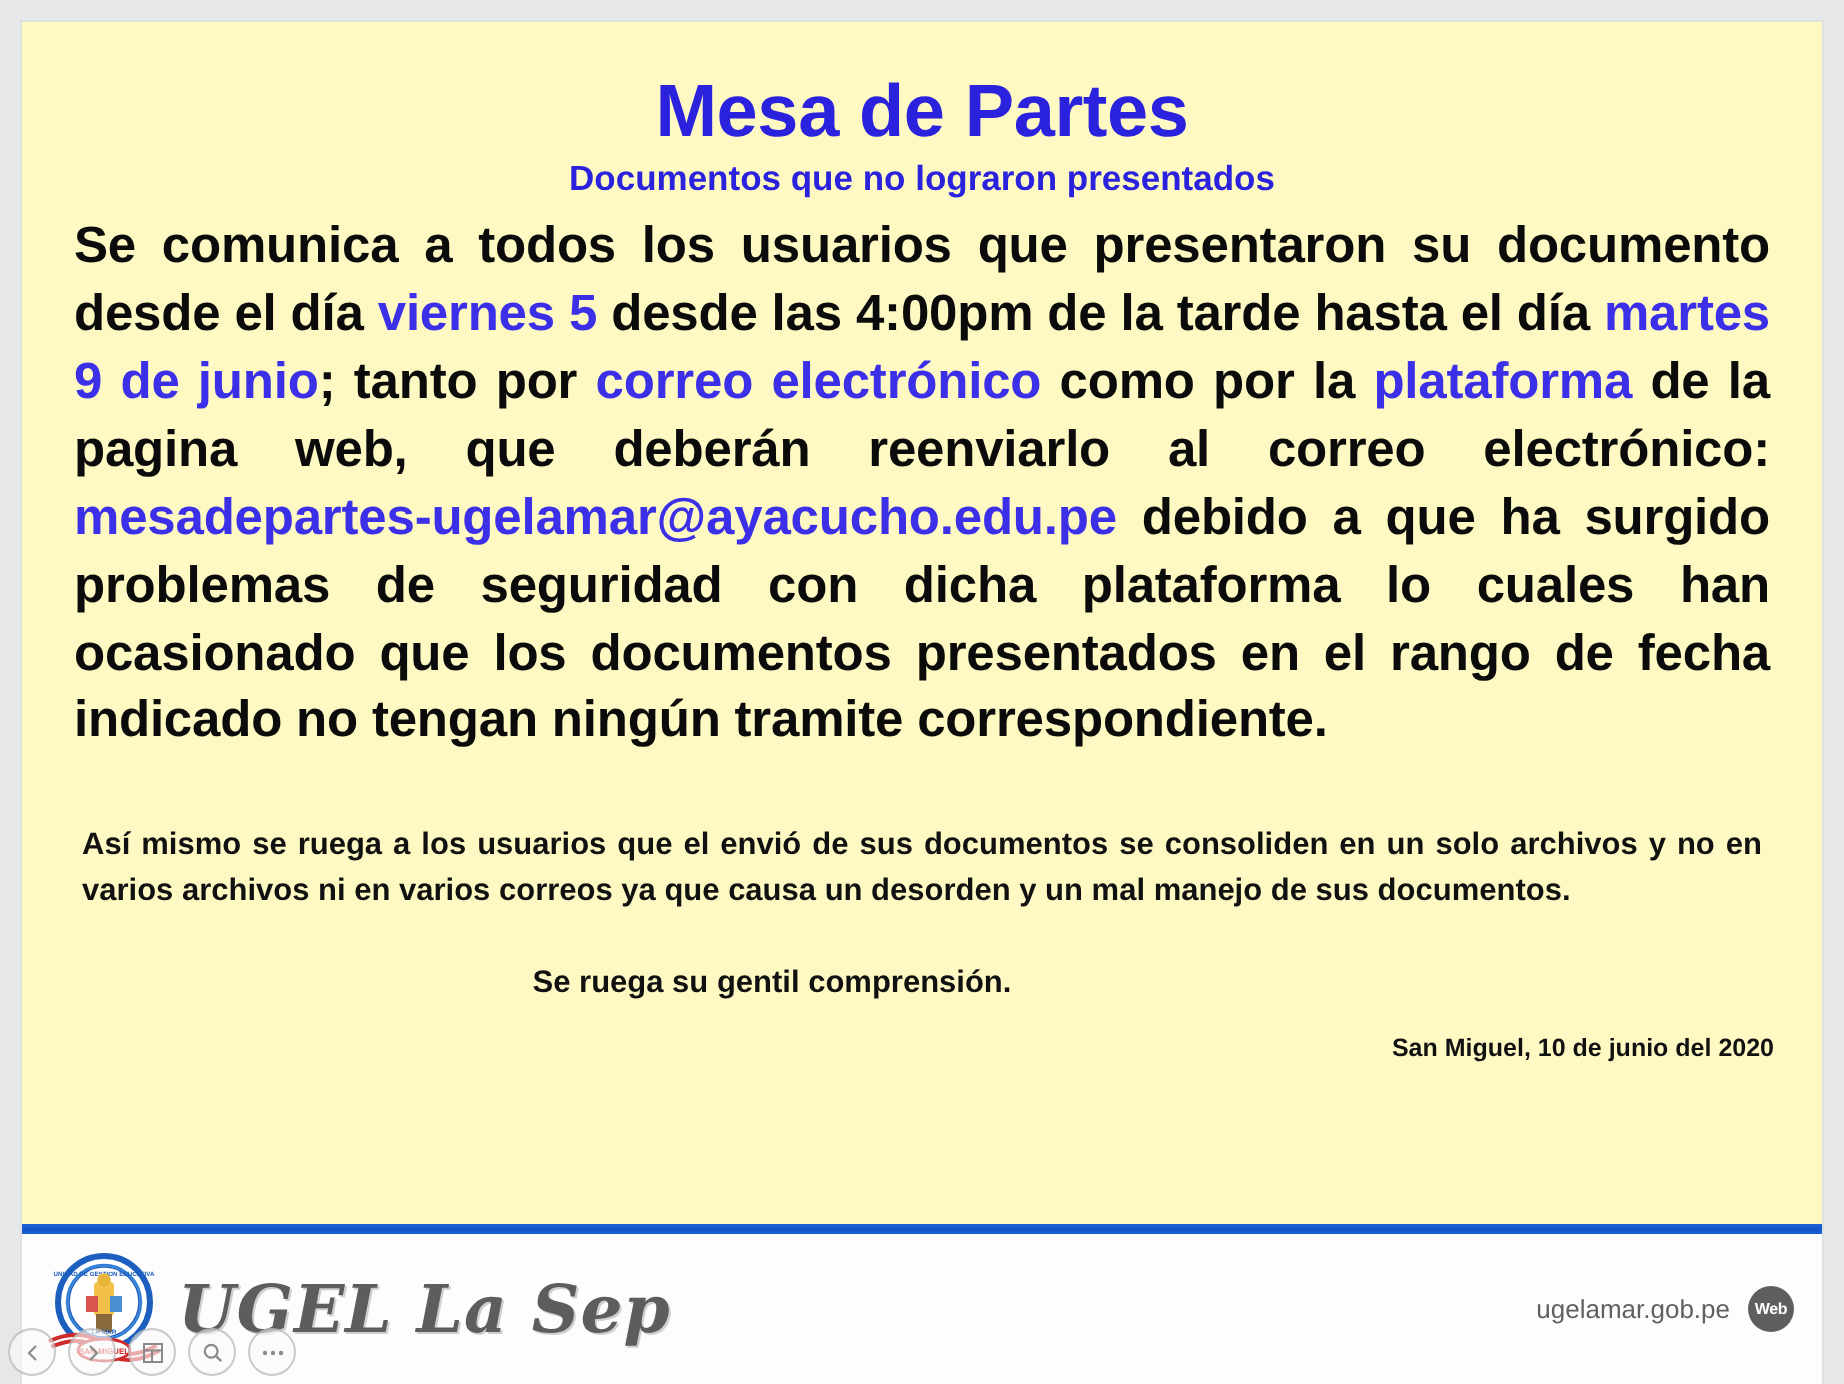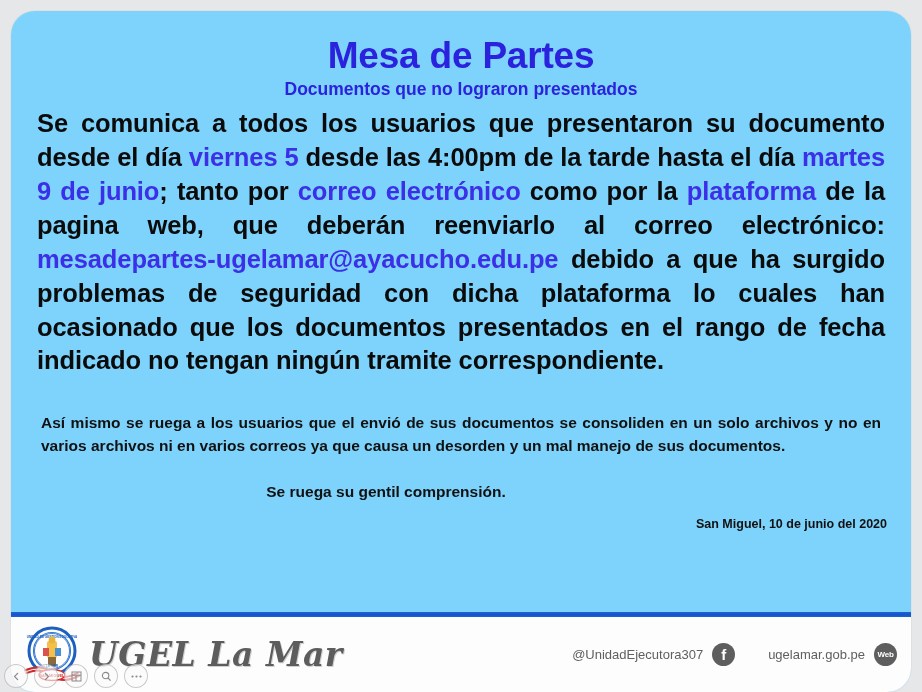--- a/index.html
+++ b/index.html
@@ -22,24 +22,23 @@
     background: #e6e7e9;
   }
 
   
   .page {
     position: absolute;
     left: 11px;
     top: 11px;
     width: 900px;
     height: 681px;
-    background: #7dd3fc;
+    background: #fef9c3;
     box-shadow: 0 0 0 1px #dfe0e2;
     overflow: hidden;
-    border-radius: 24px;
   }
 
   .content {
     padding: 22px 18px 0 18px;
   }
 
   
   .doc-title {
     text-align: center;
     color: #2b22dd;
@@ -246,30 +245,26 @@
             <rect x="22" y="24" width="6" height="8" fill="#d9534f"></rect>
             <rect x="34" y="24" width="6" height="8" fill="#4a8fd0"></rect>
             <rect x="27" y="33" width="8" height="9" fill="#8a6a3a"></rect>
             <text x="31" y="43" font-size="3.2" fill="#1d5fbe" text-anchor="middle" font-family="'Liberation Sans', sans-serif" font-weight="bold">LA MAR</text>
             <path d="M4 48 Q20 41 31 50 Q42 59 58 50" fill="none" stroke="#d02b2b" stroke-width="5"></path>
             <path d="M4 48 Q20 41 31 50 Q42 59 58 50" fill="none" stroke="#ffffff" stroke-width="1"></path>
             <ellipse cx="31" cy="51" rx="13" ry="5.5" fill="#ffffff" stroke="#d02b2b" stroke-width="1.4"></ellipse>
             <text x="31" y="53" font-size="4" fill="#d02b2b" text-anchor="middle" font-family="'Liberation Sans', sans-serif" font-weight="bold">SAN MIGUEL</text>
           </svg>
         </div>
-        <div class="wordmark">UGEL La Mar</div>
+        <div class="wordmark">UGEL La Sep</div>
       </div>
 
       <div class="footer-spacer"></div>
 
       <div class="social">
-        <div class="grp">
-          <span>@UnidadEjecutora307</span>
-          <span class="badge-circle">f</span>
-        </div>
         <div class="grp">
           <span>ugelamar.gob.pe</span>
           <span class="badge-circle web">Web</span>
         </div>
       </div>
 
     </div>
   </div>
 
   <div class="controls">

